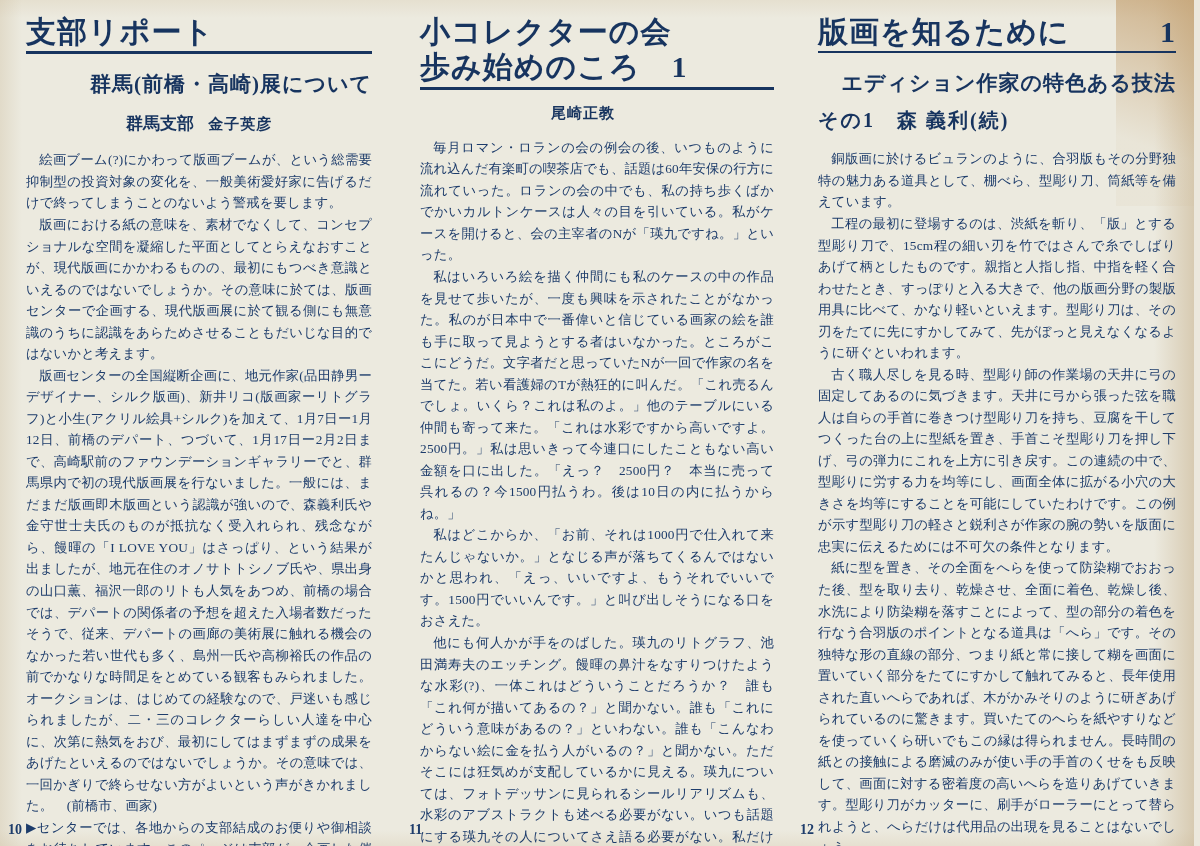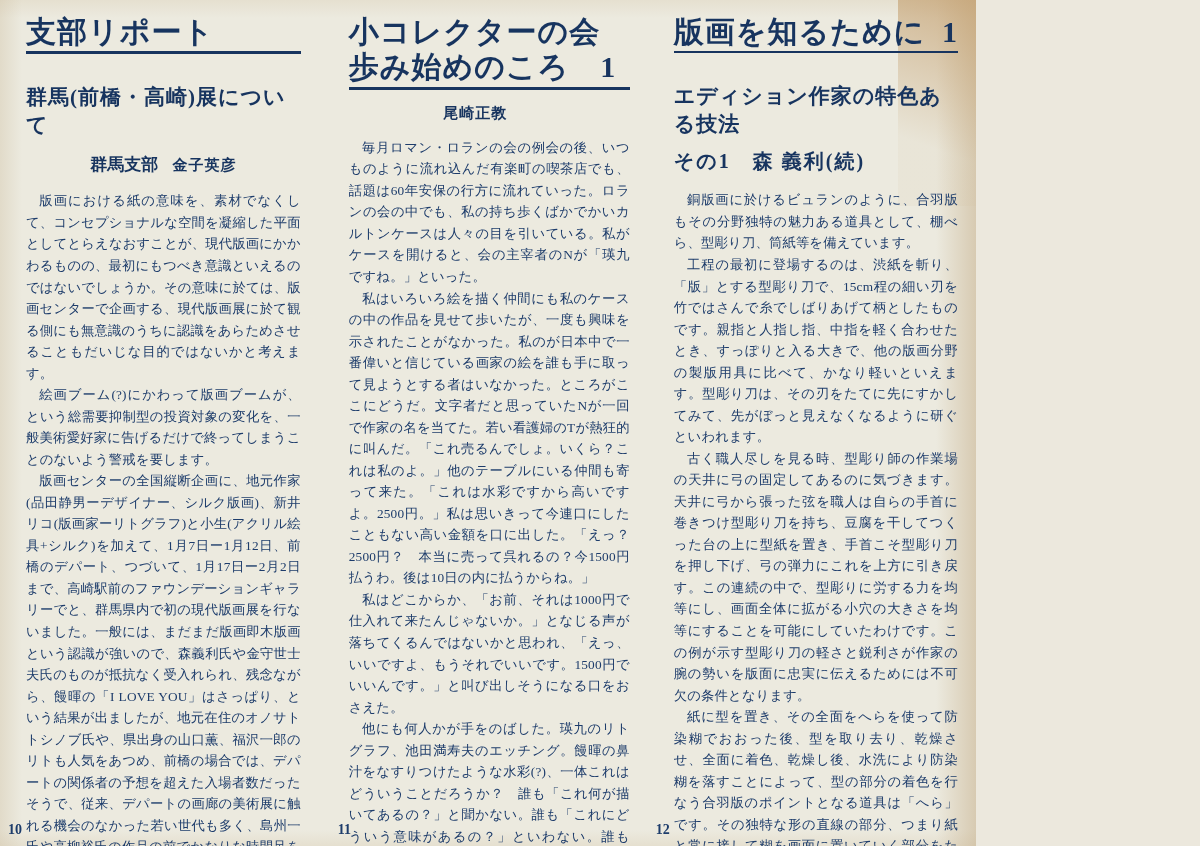--- a/index.html
+++ b/index.html
@@ -9,21 +9,21 @@
   body {
     width: 1200px;
     height: 846px;
     background: #ece8dd;
     font-family: "Liberation Serif", "DejaVu Serif", serif;
     overflow: hidden;
   }
   
   #page {
     position: relative;
-    width: 976px;
+    width: 1194px;
     height: 846px;
     background:
       linear-gradient(90deg, rgba(205,190,160,0.35) 0px, rgba(236,232,221,0) 22px),
       linear-gradient(270deg, rgba(198,176,140,0.55) 0px, rgba(236,232,221,0) 40px),
       linear-gradient(180deg, rgba(214,200,172,0.30) 0px, rgba(236,232,221,0) 18px),
       linear-gradient(0deg, rgba(214,200,172,0.30) 0px, rgba(236,232,221,0) 16px),
       #eceadf;
     box-sizing: border-box;
   }
   
@@ -69,25 +69,25 @@
   }
   .banner-rule {
     border-bottom: 3px solid #17345f;
     margin-top: 2px;
   }
   .banner-rule.thin {
     border-bottom: 2px solid #17345f;
   }
 
   .subtitle {
-    text-align: left;
+    text-align: right;
     color: #17345f;
     font-size: 21px;
     font-weight: bold;
-    margin-top: 29px;
+    margin-top: 16px;
     letter-spacing: 1px;
   }
   .subtitle2 {
     color: #17345f;
     font-size: 20px;
     font-weight: bold;
     margin-top: 10px;
     letter-spacing: 2px;
   }
   .byline {
@@ -145,22 +145,22 @@
       <div class="banner">
         <span class="btxt">支部リポート</span>
         <div class="banner-rule"></div>
       </div>
       <div class="subtitle">群馬(前橋・高崎)展について</div>
       <div class="byline">
         <span class="small">群馬支部</span>
         &nbsp;&nbsp;<span>金子英彦</span>
       </div>
       <div class="body-text">
+        <p>絵画ブーム(?)にかわって版画ブームが、という総需要抑制型の投資対象の変化を、一般美術愛好家に告げるだけで終ってしまうことのないよう警戒を要します。</p>
         <p>版画における紙の意味を、素材でなくして、コンセプショナルな空間を凝縮した平面としてとらえなおすことが、現代版画にかかわるものの、最初にもつべき意識といえるのではないでしょうか。その意味に於ては、版画センターで企画する、現代版画展に於て観る側にも無意識のうちに認識をあらためさせることもだいじな目的ではないかと考えます。</p>
-        <p>絵画ブーム(?)にかわって版画ブームが、という総需要抑制型の投資対象の変化を、一般美術愛好家に告げるだけで終ってしまうことのないよう警戒を要します。</p>
         <p>版画センターの全国縦断企画に、地元作家(品田静男ーデザイナー、シルク版画)、新井リコ(版画家ーリトグラフ)と小生(アクリル絵具+シルク)を加えて、1月7日ー1月12日、前橋のデパート、つづいて、1月17日ー2月2日まで、高崎駅前のファウンデーションギャラリーでと、群馬県内で初の現代版画展を行ないました。一般には、まだまだ版画即木版画という認識が強いので、森義利氏や金守世士夫氏のものが抵抗なく受入れられ、残念ながら、饅暉の「I LOVE YOU」はさっぱり、という結果が出ましたが、地元在住のオノサトトシノブ氏や、県出身の山口薫、福沢一郎のリトも人気をあつめ、前橋の場合では、デパートの関係者の予想を超えた入場者数だったそうで、従来、デパートの画廊の美術展に触れる機会のなかった若い世代も多く、島州一氏や高柳裕氏の作品の前でかなりな時間足をとめている観客もみられました。オークションは、はじめての経験なので、戸迷いも感じられましたが、二・三のコレクターらしい人達を中心に、次第に熱気をおび、最初にしてはまずまずの成果をあげたといえるのではないでしょうか。その意味では、一回かぎりで終らせない方がよいという声がきかれました。　(前橋市、画家)</p>
         <p class="noindent">▶センターでは、各地からの支部結成のお便りや御相談をお待ちしています。このページは支部が、企画した催し物の感想、意見を支部の方に、お寄せして戴いております。</p>
 
       </div>
       <div class="pagenum left">10</div>
     </div>
 
     <div class="col col-2">
       <div class="banner">
         <span class="btxt">小コレクターの会</span>

